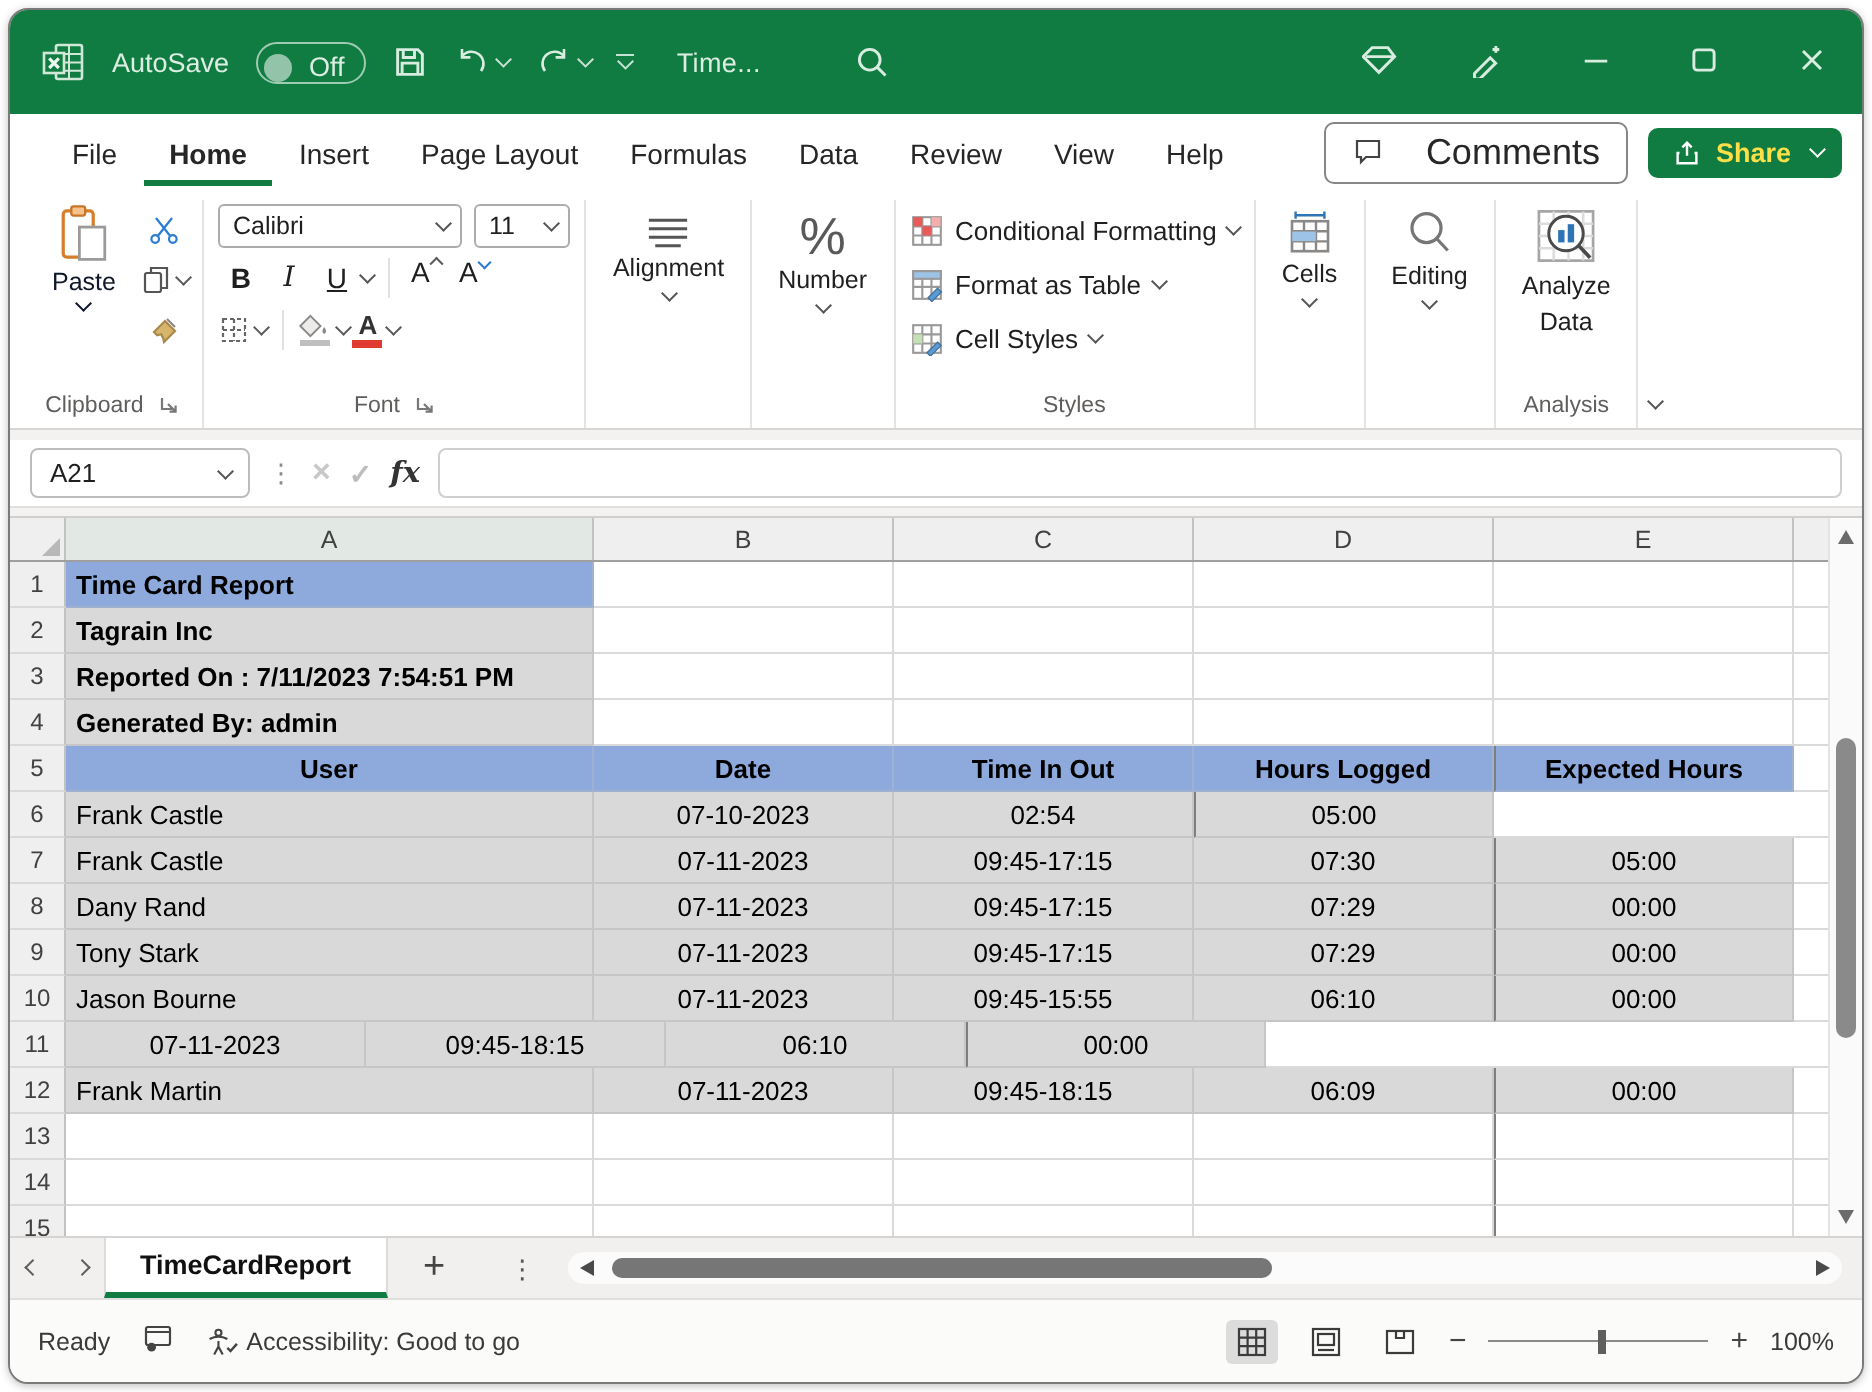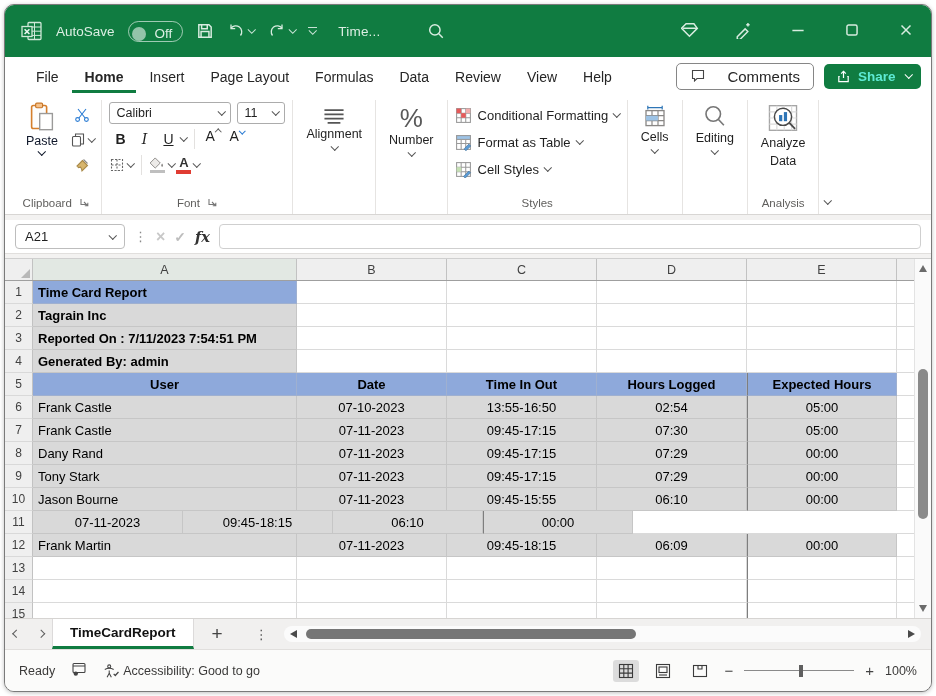--- a/index.html
+++ b/index.html
@@ -18,22 +18,22 @@
   .qat{display:inline-flex;flex-direction:column;align-items:center;gap:1px}
   .qat .bar{width:9px;height:1.4px;background:rgba(230,245,237,.85)}
   .fname{margin-left:8px;letter-spacing:.2px}
   .tb-search{margin-left:34px}
   .tb-right{margin-left:auto;display:flex;align-items:center;gap:36px}
 
   
   .menubar{height:38px;background:#fff;display:flex;align-items:center;padding:0 10px 0 18px;font-size:14px;color:#262626;flex:0 0 auto}
   .mtab{padding:9px 13px 5px;border-bottom:3px solid transparent;cursor:default;white-space:nowrap}
   .mtab.active{border-bottom-color:#107C41;font-weight:700}
-  .cmt-btn{margin-left:auto;display:flex;align-items:center;gap:21px;border:1px solid #868686;border-radius:5px;padding:4px 13px;background:#fff;font-size:15px}
-  .share-btn{margin-left:10px;display:flex;align-items:center;gap:7px;background:#107C41;color:#5eead4;border-radius:5px;padding:5px 10px 5px 12px;font-size:13.5px;font-weight:600}
+  .cmt-btn{margin-left:auto;display:flex;align-items:center;gap:21px;border:1px solid #868686;border-radius:5px;padding:4px 13px;background:#fff;font-size:18px}
+  .share-btn{margin-left:10px;display:flex;align-items:center;gap:7px;background:#107C41;color:#fde047;border-radius:5px;padding:5px 10px 5px 12px;font-size:13.5px;font-weight:600}
   .share-btn .chv{color:#fff;margin-left:3px}
 
   
   .ribbon{height:120px;background:#fff;border-bottom:1px solid #D8D6D4;display:flex;align-items:stretch;padding:5px 4px 0 6px;flex:0 0 auto}
   .rgroup{display:flex;flex-direction:column;align-items:center;padding:0 7px 2px;border-right:1px solid #E6E4E2}
   .rg-label{margin-top:auto;height:19px;display:flex;align-items:center;gap:7px;font-size:11.5px;color:#5F5E5C}
   .lnch{width:11px;height:11px;stroke:#777;fill:none;stroke-width:1.1}
   .sm-ic{width:16px;height:16px;stroke:#555;fill:none;stroke-width:1.1}
   .rbtn{display:inline-flex;align-items:center;justify-content:center;gap:3px;height:22px;min-width:22px;border-radius:3px;color:#1f1f1f}
   .rbtn .chv{color:#5a5a5a}
@@ -515,21 +515,20 @@
           <div class="cell w1 fill-blue bold center">Date</div>
           <div class="cell w2 fill-blue bold center">Time In Out</div>
           <div class="cell w3 fill-blue bold center">Hours Logged</div>
           <div class="cell w4 fill-blue bold center e-dark">Expected Hours</div>
           <div class="g-end"></div>
         </div>
         <div class="g-row">
           <div class="row-h">6</div>
           <div class="cell w0 fill-gray">Frank Castle</div>
           <div class="cell w1 fill-gray center">07-10-2023</div>
-          <div class="cell w2 fill-gray center">13:55-16:50</div>
           <div class="cell w3 fill-gray center">02:54</div>
           <div class="cell w4 fill-gray center e-dark">05:00</div>
           <div class="g-end"></div>
         </div>
         <div class="g-row">
           <div class="row-h">7</div>
           <div class="cell w0 fill-gray">Frank Castle</div>
           <div class="cell w1 fill-gray center">07-11-2023</div>
           <div class="cell w2 fill-gray center">09:45-17:15</div>
           <div class="cell w3 fill-gray center">07:30</div>

